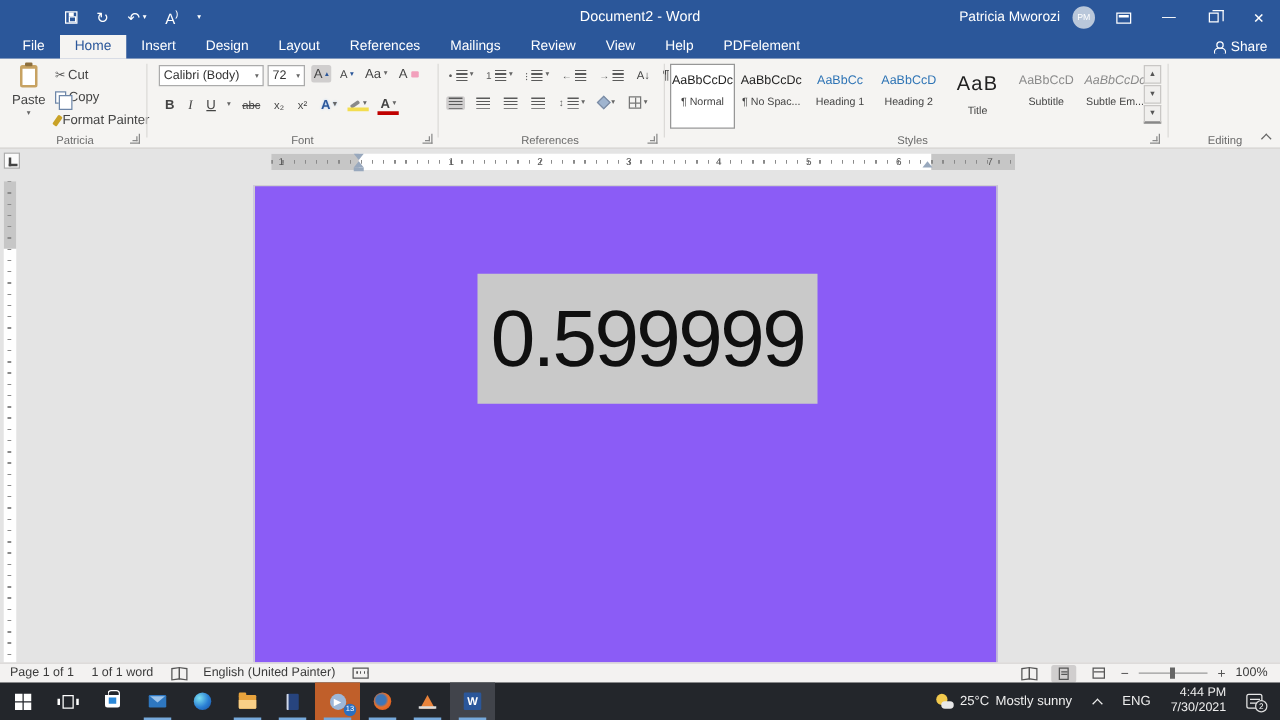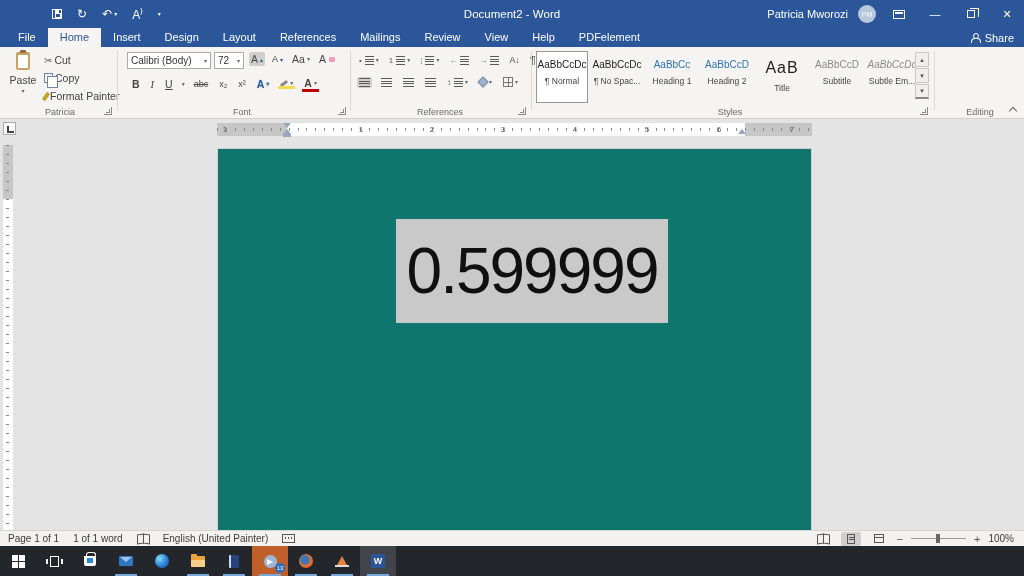--- a/index.html
+++ b/index.html
@@ -101,21 +101,21 @@
   .rnum{position:absolute;top:2px;font-size:8px;color:#555;transform:translateX(-50%);background:transparent}
   .ind-first{position:absolute;top:0;width:0;height:0;border-left:4px solid transparent;border-right:4px solid transparent;border-top:5px solid #98a8bd;transform:translateX(-50%)}
   .ind-hang{position:absolute;top:6px;width:0;height:0;border-left:4px solid transparent;border-right:4px solid transparent;border-bottom:5px solid #98a8bd;transform:translateX(-50%)}
   .ind-box{position:absolute;top:11px;width:8px;height:3px;background:#98a8bd;transform:translateX(-50%)}
   .ind-right{position:absolute;top:6px;width:0;height:0;border-left:4px solid transparent;border-right:4px solid transparent;border-bottom:5px solid #98a8bd;transform:translateX(-50%)}
   .vruler{position:absolute;left:3px;top:145px;width:10px;height:385px;background:#fff}
   .vr-m{position:absolute;left:0;width:10px;height:54px;background:#c6c6c6;top:0}
   .vr-ticks{position:absolute;top:0;bottom:0;left:3px;width:3px;background:repeating-linear-gradient(to bottom,#8a8a8a 0 1px,transparent 1px 9px)}
   
   #docarea{position:absolute;top:141px;left:0;width:1024px;height:389px;background:#e4e4e4}
-  .page{position:absolute;left:217px;top:7px;width:595px;height:382px;background:#0f766e;border:1px solid #cfcfcf;border-bottom:none}
+  .page{position:absolute;left:203px;top:7px;width:595px;height:382px;background:#8b5cf6;border:1px solid #cfcfcf;border-bottom:none}
   .selbox{position:absolute;left:178px;top:70px;width:272px;height:104px;background:#c9c9c9;display:flex;align-items:center}
   .seltext{font-size:64px;color:#101010;line-height:1;letter-spacing:-2px;white-space:nowrap;width:100%;text-align:center}
   
   #statusbar{position:absolute;top:530px;left:0;width:1024px;height:16px;background:#f3f2f1;border-top:1px solid #d6d4d2;font-size:10px;color:#3b3b3b;display:flex;align-items:center}
   .sb-left{display:flex;align-items:center;gap:14px;padding-left:8px}
   .ic-proof{width:12px;height:9px;position:relative;display:inline-block}
   .ic-proof::before{content:"";position:absolute;left:0;top:0;width:5px;height:8px;border:1px solid #555;transform:skewY(-8deg)}
   .ic-proof::after{content:"";position:absolute;left:6px;top:0;width:5px;height:8px;border:1px solid #555;transform:skewY(8deg)}
   .ic-kbd{width:13px;height:9px;border:1px solid #555;display:inline-block;background:repeating-linear-gradient(90deg,#555 0 1px,transparent 1px 3px) 2px 2px/9px 2px no-repeat}
   .sb-right{margin-left:auto;display:flex;align-items:center;gap:8px;padding-right:10px}
@@ -483,13 +483,37 @@
     </div>
   <div class="tb-btn open">
       <span class="ic-ff"></span>
     </div>
   <div class="tb-btn open">
       <span class="ic-vlc"></span>
     </div>
   <div class="tb-btn open activeapp">
       <span class="ic-word">W</span>
     </div>
+  <div class="tb-tray">
+    <div class="tray-item">
+      <span class="ic-weather"></span>
+      <span>25°C</span>
+      <span>Mostly sunny</span>
+    </div>
+    <div class="tray-item">
+        <span class="ic-chevup"></span>
+      </div>
+    <div class="tray-item">
+        <span>ENG</span>
+      </div>
+    <div class="tray-item">
+      <div class="clockblk">
+        <div>4:44 PM</div>
+        <div>7/30/2021</div>
+      </div>
+    </div>
+    <div class="tray-item" style="position:relative;padding-right:14px">
+      <span class="ic-notif">
+          <span class="badge2">2</span>
+        </span>
+    </div>
+  </div>
 </div>
 
 </body></html>

